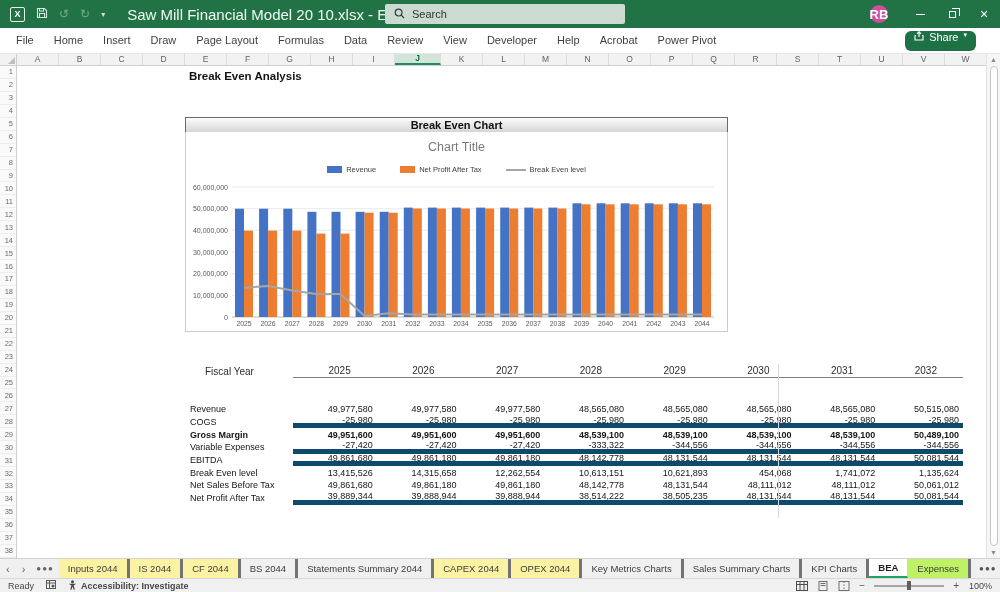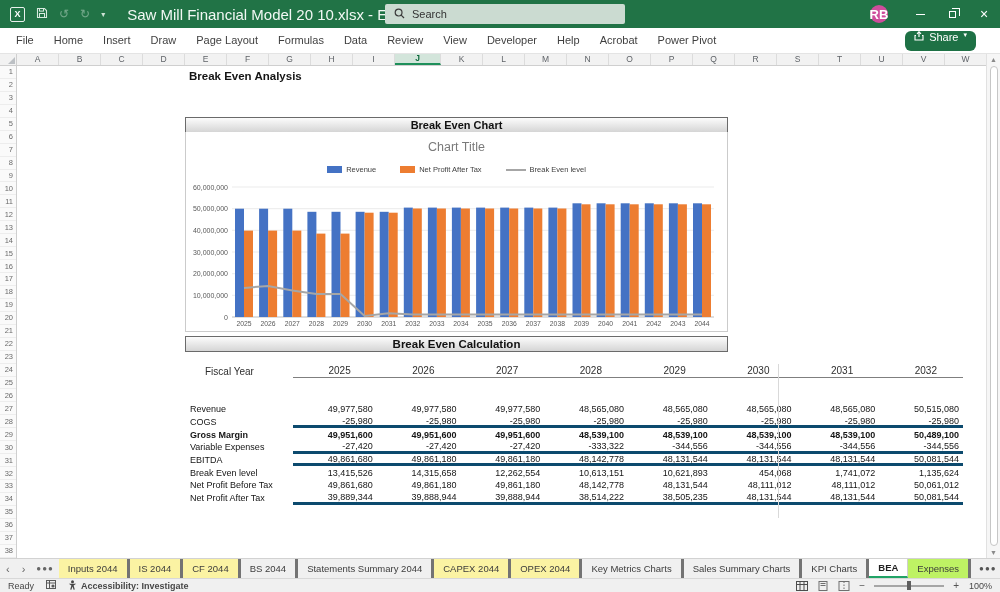--- a/index.html
+++ b/index.html
@@ -83,21 +83,21 @@
   .t-label { width:108px; flex:none; }
   .t-head .t-label { padding-left:20px; }
   .t-vals { flex:1; display:flex; height:100%; align-items:center; }
   .t-head .t-vals { border-bottom:1px solid #7f7f7f; }
   .t-cell { flex:1; text-align:right; padding-right:4px; white-space:nowrap; }
   .t-head .t-cell { padding-right:26px; }
   .t-rows { margin-top:25px; }
   .t-row { display:flex; height:12.7px; align-items:center; font-size:9px; color:#151515; }
   .t-row .t-label { padding-left:5px; }
   .t-row.bold { font-weight:bold; }
-  .t-row.rule .t-vals { border-bottom:3px solid #0c4a6e; }
+  .t-row.rule .t-vals { border-bottom:5px solid #0c4a6e; }
   .t-edge { position:absolute; left:778px; top:298px; height:154px; width:0; border-right:1px solid #d9d9d9; }
 
   
   .tabbar { position:absolute; top:558px; left:0; right:0; height:20px; background:#f0f0f0;
     border-top:1px solid #d2d2d2; display:flex; align-items:stretch; font-size:9.5px; color:#3c3c3c; }
   .tnav { display:flex; align-items:center; color:#666; }
   .tnav .nbtn { padding:0 6px; font-size:11px; }
   .tnav .dots { font-size:8px; letter-spacing:1px; padding:0 5px; }
   .tabstrip { display:flex; align-items:stretch; }
   .stab { display:flex; align-items:center; padding:0 9px; border-right:3px solid #737373; white-space:nowrap; }
@@ -354,21 +354,20 @@
           <rect x="482.9" y="25.3" width="9" height="113.7" fill="#4472C4"></rect>
           <rect x="491.9" y="26.3" width="9" height="112.7" fill="#ED7D31"></rect>
           <text x="491.9" y="148" text-anchor="middle" font-size="6.8" fill="#595959">2043</text>
           <rect x="507.0" y="25.3" width="9" height="113.7" fill="#4472C4"></rect>
           <rect x="516.0" y="26.3" width="9" height="112.7" fill="#ED7D31"></rect>
           <text x="516.0" y="148" text-anchor="middle" font-size="6.8" fill="#595959">2044</text>
           <polyline points="58.0,109.9 82.1,108.0 106.3,112.4 130.4,116.0 154.5,116.0 178.6,138.0 202.7,135.2 226.8,136.5 250.9,136.5 274.9,136.5 299.1,136.5 323.2,136.5 347.3,136.5 371.4,136.5 395.5,136.5 419.6,136.5 443.7,136.5 467.8,136.5 491.9,136.5 516.0,136.5" fill="none" stroke="#A6A6A6" stroke-width="2"></polyline>
         </svg>
     </div>
 
-    <div class="banner calc">Break Even Calculation</div>
 
     <div class="t-wrap">
       <div class="t-head">
         <div class="t-label">Fiscal Year</div>
         <div class="t-vals">
             <div class="t-cell">2025</div>
             <div class="t-cell">2026</div>
             <div class="t-cell">2027</div>
             <div class="t-cell">2028</div>
             <div class="t-cell">2029</div>
@@ -450,21 +449,21 @@
               <div class="t-cell">14,315,658</div>
               <div class="t-cell">12,262,554</div>
               <div class="t-cell">10,613,151</div>
               <div class="t-cell">10,621,893</div>
               <div class="t-cell">454,068</div>
               <div class="t-cell">1,741,072</div>
               <div class="t-cell">1,135,624</div>
             </div>
           </div>
           <div class="t-row">
-            <div class="t-label">Net Profit Before Tax</div>
+            <div class="t-label">Net Sales Before Tax</div>
             <div class="t-vals">
               <div class="t-cell">49,861,680</div>
               <div class="t-cell">49,861,180</div>
               <div class="t-cell">49,861,180</div>
               <div class="t-cell">48,142,778</div>
               <div class="t-cell">48,131,544</div>
               <div class="t-cell">48,111,012</div>
               <div class="t-cell">48,111,012</div>
               <div class="t-cell">50,061,012</div>
             </div>

